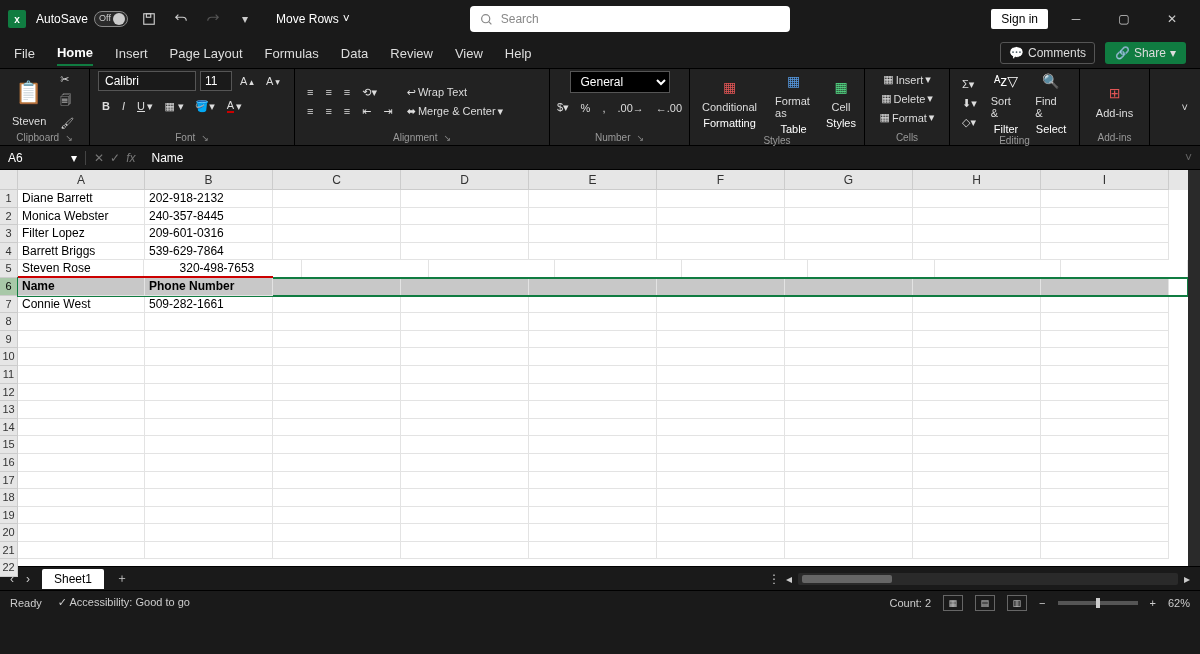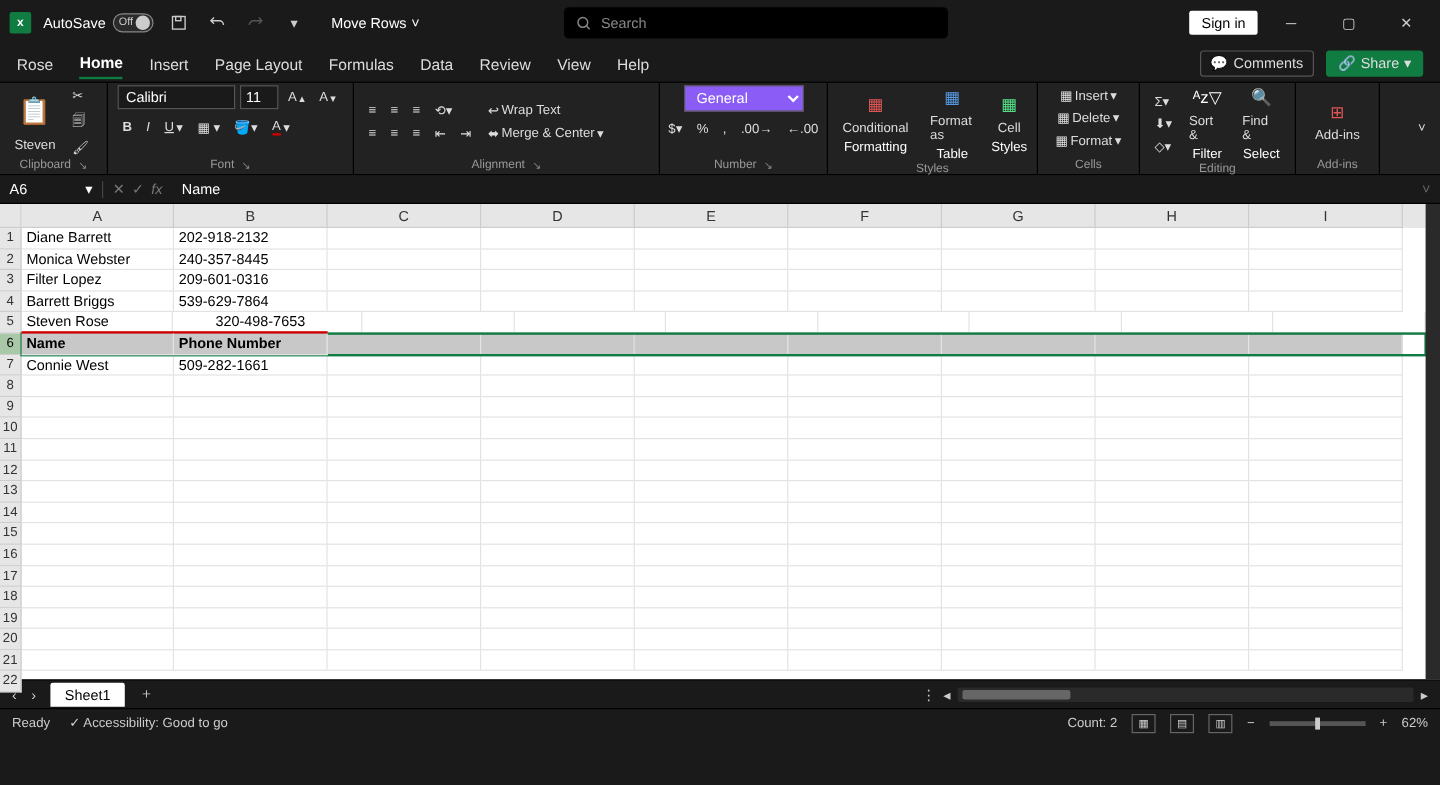--- a/index.html
+++ b/index.html
@@ -7,21 +7,21 @@
 
 
 .titlebar { height:38px; background:#1a1a1a; display:flex; align-items:center; padding:0 8px; gap:10px; }
 .excel-icon { width:18px; height:18px; background:#107c41; border-radius:2px; display:flex; align-items:center; justify-content:center; font-size:10px; font-weight:bold; color:#fff; }
 .autosave { display:flex; align-items:center; gap:6px; font-size:12px; }
 .switch { width:34px; height:16px; border:1px solid #888; border-radius:9px; position:relative; background:#2a2a2a; }
 .switch::after { content:""; position:absolute; right:2px; top:1px; width:12px; height:12px; background:#ccc; border-radius:50%; }
 .switch-label { font-size:9px; position:absolute; left:4px; top:1px; color:#ccc; }
 .qat-icon { width:22px; height:22px; display:flex; align-items:center; justify-content:center; color:#ccc; cursor:pointer; border-radius:2px; }
 .doc-title { margin-left:10px; color:#fff; font-size:12px; display:flex; align-items:center; gap:4px; }
-.search-bar { flex:0 0 320px; margin-left:110px; height:26px; background:#000000; border-radius:4px; display:flex; align-items:center; padding:0 10px; color:#888; gap:8px; }
+.search-bar { flex:0 0 320px; margin-left:110px; height:26px; background:#ffffff; border-radius:4px; display:flex; align-items:center; padding:0 10px; color:#888; gap:8px; }
 .title-right { margin-left:auto; display:flex; align-items:center; gap:8px; }
 .signin { background:#fff; color:#000; padding:3px 10px; border-radius:2px; font-size:12px; }
 .win-btn { width:40px; height:30px; display:flex; align-items:center; justify-content:center; color:#ccc; }
 
 
 .tabs { height:30px; display:flex; align-items:center; padding:0 14px; gap:22px; font-size:13px; color:#ddd; }
 .tab { cursor:pointer; padding:4px 0; }
 .tab.active { font-weight:600; border-bottom:2px solid #107c41; color:#fff; }
 .tabs-right { margin-left:auto; display:flex; gap:10px; }
 .comments-btn { border:1px solid #555; padding:3px 8px; border-radius:3px; display:flex; align-items:center; gap:4px; font-size:12px; }
@@ -30,21 +30,21 @@
 
 .ribbon { height:78px; background:#222; display:flex; border-top:1px solid #000; border-bottom:1px solid #000; }
 .group { border-right:1px solid #000; padding:2px 8px 0; display:flex; flex-direction:column; justify-content:space-between; }
 .group-label { font-size:10px; color:#999; text-align:center; padding-bottom:2px; display:flex; align-items:center; justify-content:center; gap:6px; }
 .group-body { display:flex; align-items:center; gap:6px; flex:1; }
 .btn { padding:2px 4px; border-radius:2px; color:#ddd; display:flex; align-items:center; gap:2px; cursor:pointer; font-size:11px; }
 .vcol { display:flex; flex-direction:column; gap:2px; }
 .hrow { display:flex; gap:4px; align-items:center; }
 .font-select { background:#1a1a1a; border:1px solid #555; color:#fff; padding:2px 6px; font-size:12px; width:98px; }
 .size-select { background:#1a1a1a; border:1px solid #555; color:#fff; padding:2px 4px; font-size:12px; width:32px; }
-.num-select { background:#8b5cf6; border:1px solid #555; color:#fff; padding:2px 6px; font-size:12px; width:100px; }
+.num-select { background:#000000; border:1px solid #555; color:#fff; padding:2px 6px; font-size:12px; width:100px; }
 .ribbon-icon { width:20px; height:20px; display:flex; align-items:center; justify-content:center; font-size:14px; }
 .big-icon { width:36px; height:36px; display:flex; align-items:center; justify-content:center; font-size:22px; }
 .launcher { font-size:9px; color:#888; }
 
 
 .fbar { height:24px; background:#1a1a1a; border-bottom:1px solid #000; display:flex; align-items:center; }
 .namebox { width:86px; border-right:1px solid #444; padding:0 8px; font-size:12px; display:flex; align-items:center; justify-content:space-between; }
 .fx-btns { display:flex; gap:6px; padding:0 8px; color:#777; align-items:center; }
 .fx-input { flex:1; padding:0 8px; font-size:12px; color:#fff; }
 
@@ -124,21 +124,21 @@
   </div>
   <div class="title-right">
     <div class="signin">Sign in</div>
     <div class="win-btn">─</div>
     <div class="win-btn">▢</div>
     <div class="win-btn">✕</div>
   </div>
 </div>
 
 <div class="tabs">
-  <div class="tab">Rose</div>
+  <div class="tab">File</div>
   <div class="tab active">Home</div>
   <div class="tab">Insert</div>
   <div class="tab">Page Layout</div>
   <div class="tab">Formulas</div>
   <div class="tab">Data</div>
   <div class="tab">Review</div>
   <div class="tab">View</div>
   <div class="tab">Help</div>
   <div class="tabs-right">
     <div class="comments-btn">

